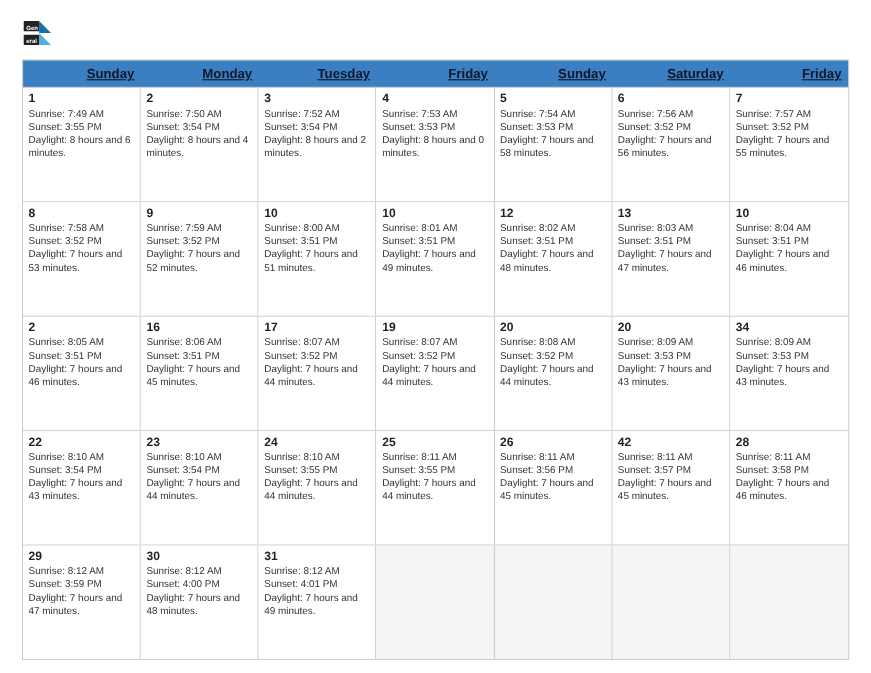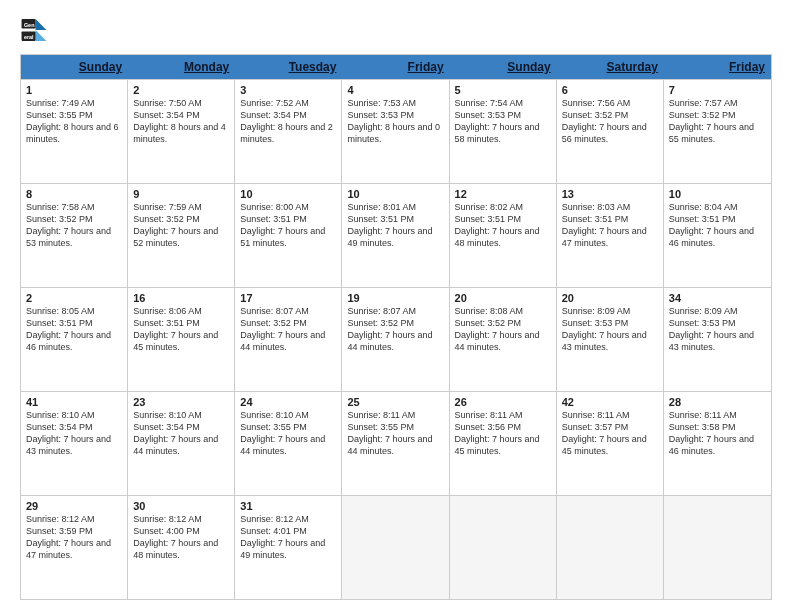--- a/index.html
+++ b/index.html
@@ -169,21 +169,21 @@
         <div class="cal-row">
           <div class="cal-cell"><span class="day-num">2</span><span class="cell-text">Sunrise: 8:05 AM<br>Sunset: 3:51 PM<br>Daylight: 7 hours and 46 minutes.</span></div>
           <div class="cal-cell"><span class="day-num">16</span><span class="cell-text">Sunrise: 8:06 AM<br>Sunset: 3:51 PM<br>Daylight: 7 hours and 45 minutes.</span></div>
           <div class="cal-cell"><span class="day-num">17</span><span class="cell-text">Sunrise: 8:07 AM<br>Sunset: 3:52 PM<br>Daylight: 7 hours and 44 minutes.</span></div>
           <div class="cal-cell"><span class="day-num">19</span><span class="cell-text">Sunrise: 8:07 AM<br>Sunset: 3:52 PM<br>Daylight: 7 hours and 44 minutes.</span></div>
           <div class="cal-cell"><span class="day-num">20</span><span class="cell-text">Sunrise: 8:08 AM<br>Sunset: 3:52 PM<br>Daylight: 7 hours and 44 minutes.</span></div>
           <div class="cal-cell"><span class="day-num">20</span><span class="cell-text">Sunrise: 8:09 AM<br>Sunset: 3:53 PM<br>Daylight: 7 hours and 43 minutes.</span></div>
           <div class="cal-cell"><span class="day-num">34</span><span class="cell-text">Sunrise: 8:09 AM<br>Sunset: 3:53 PM<br>Daylight: 7 hours and 43 minutes.</span></div>
         </div>
         <div class="cal-row">
-          <div class="cal-cell"><span class="day-num">41</span><span class="cell-text">Sunrise: 8:10 AM<br>Sunset: 3:54 PM<br>Daylight: 7 hours and 43 minutes.</span></div>
+          <div class="cal-cell"><span class="day-num">22</span><span class="cell-text">Sunrise: 8:10 AM<br>Sunset: 3:54 PM<br>Daylight: 7 hours and 43 minutes.</span></div>
           <div class="cal-cell"><span class="day-num">23</span><span class="cell-text">Sunrise: 8:10 AM<br>Sunset: 3:54 PM<br>Daylight: 7 hours and 44 minutes.</span></div>
           <div class="cal-cell"><span class="day-num">24</span><span class="cell-text">Sunrise: 8:10 AM<br>Sunset: 3:55 PM<br>Daylight: 7 hours and 44 minutes.</span></div>
           <div class="cal-cell"><span class="day-num">25</span><span class="cell-text">Sunrise: 8:11 AM<br>Sunset: 3:55 PM<br>Daylight: 7 hours and 44 minutes.</span></div>
           <div class="cal-cell"><span class="day-num">26</span><span class="cell-text">Sunrise: 8:11 AM<br>Sunset: 3:56 PM<br>Daylight: 7 hours and 45 minutes.</span></div>
           <div class="cal-cell"><span class="day-num">42</span><span class="cell-text">Sunrise: 8:11 AM<br>Sunset: 3:57 PM<br>Daylight: 7 hours and 45 minutes.</span></div>
           <div class="cal-cell"><span class="day-num">28</span><span class="cell-text">Sunrise: 8:11 AM<br>Sunset: 3:58 PM<br>Daylight: 7 hours and 46 minutes.</span></div>
         </div>
         <div class="cal-row">
           <div class="cal-cell"><span class="day-num">29</span><span class="cell-text">Sunrise: 8:12 AM<br>Sunset: 3:59 PM<br>Daylight: 7 hours and 47 minutes.</span></div>
           <div class="cal-cell"><span class="day-num">30</span><span class="cell-text">Sunrise: 8:12 AM<br>Sunset: 4:00 PM<br>Daylight: 7 hours and 48 minutes.</span></div>

